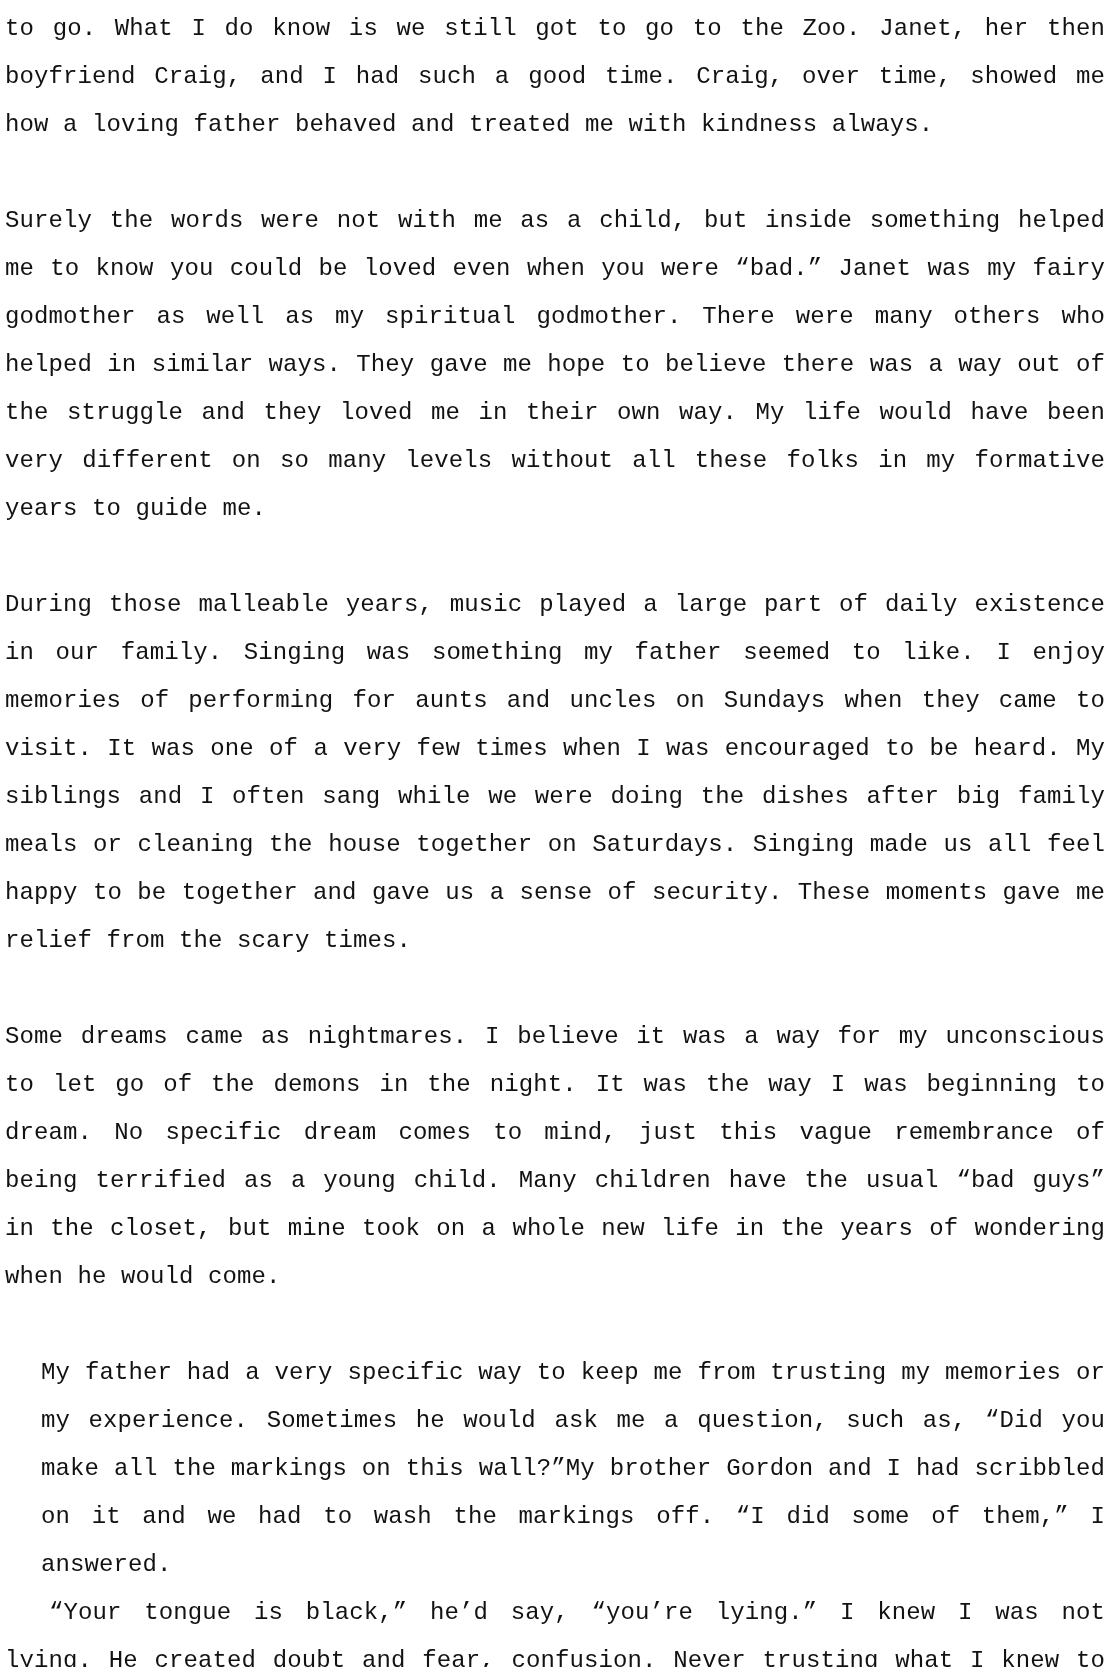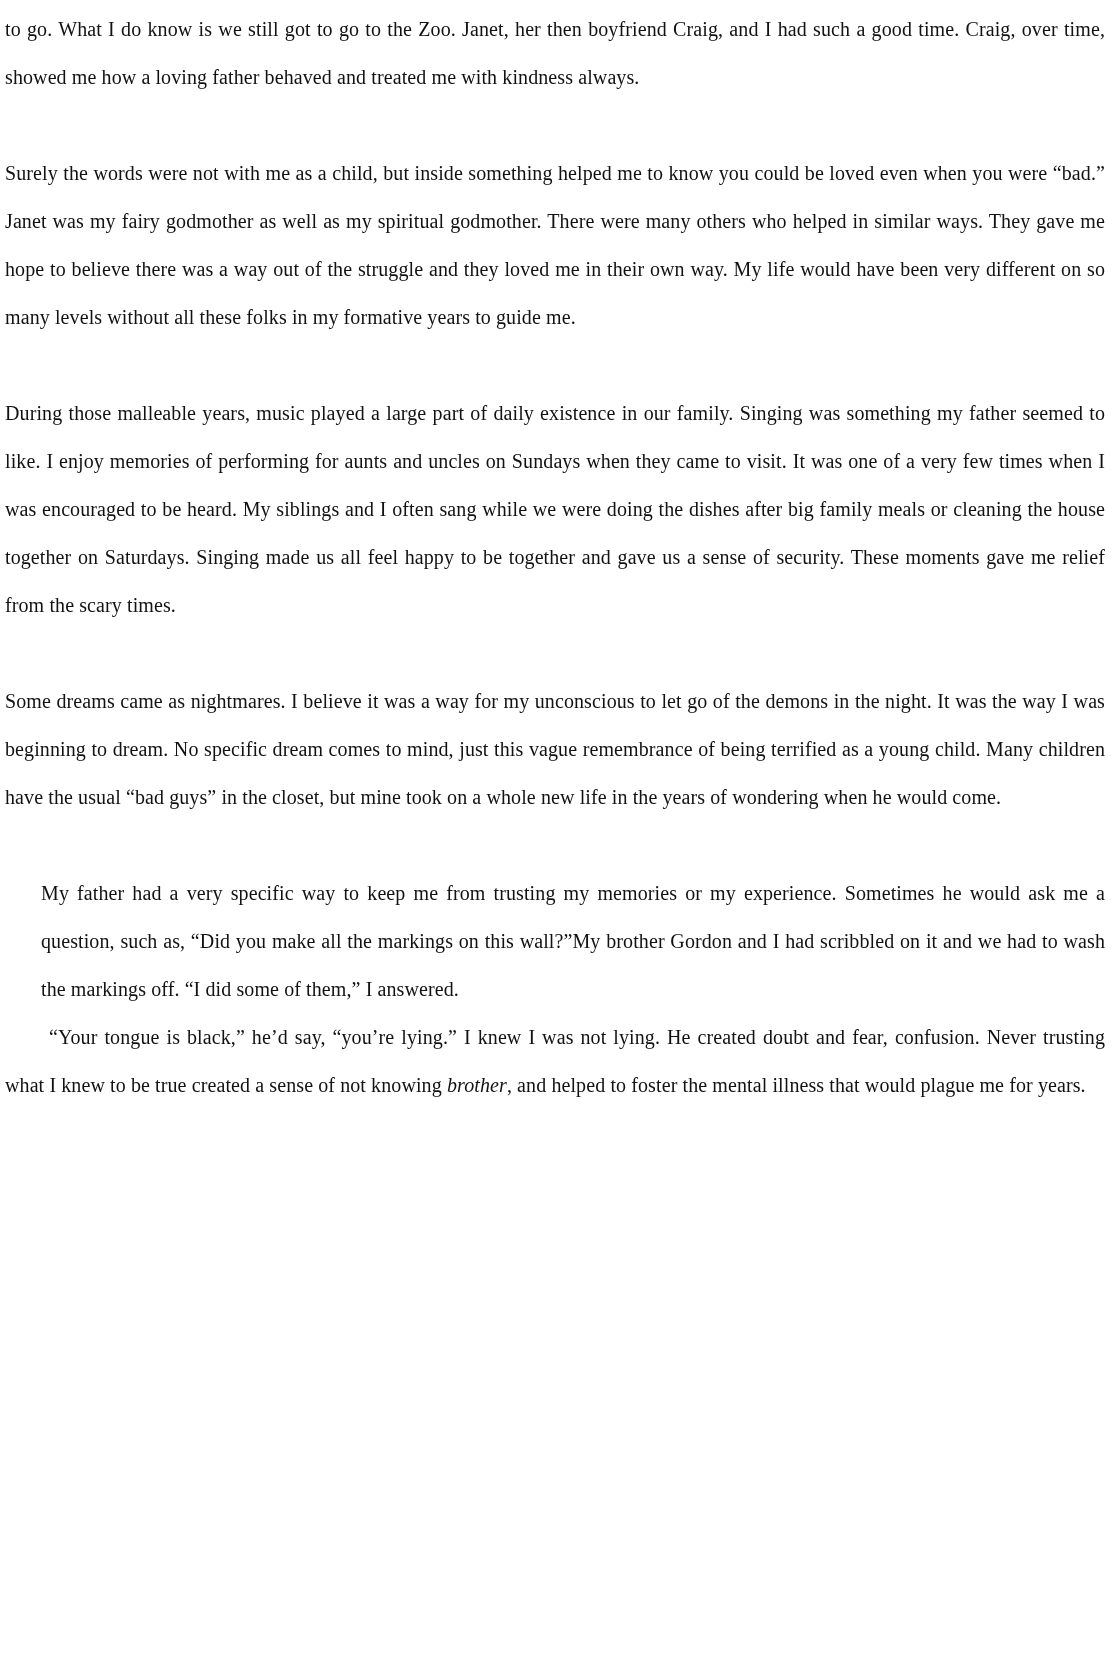--- a/index.html
+++ b/index.html
@@ -13,22 +13,22 @@
     box-sizing: border-box;
     overflow: hidden;
   }
   .page {
     box-sizing: border-box;
     width: 1112px;
     height: 1667px;
     padding: 5px 7px 0 5px;
     background: #ffffff;
     color: #121212;
-    font-family: Liberation Serif, serif;
-    font-size: 20px;
+    font-family: Liberation Mono, monospace;
+    font-size: 24px;
     line-height: 48px;
     letter-spacing: 0.1px;
   }
   .para {
     margin: 0;
     text-align: justify;
     text-justify: inter-word;
   }
   .para.block {
     margin-bottom: 48px;

